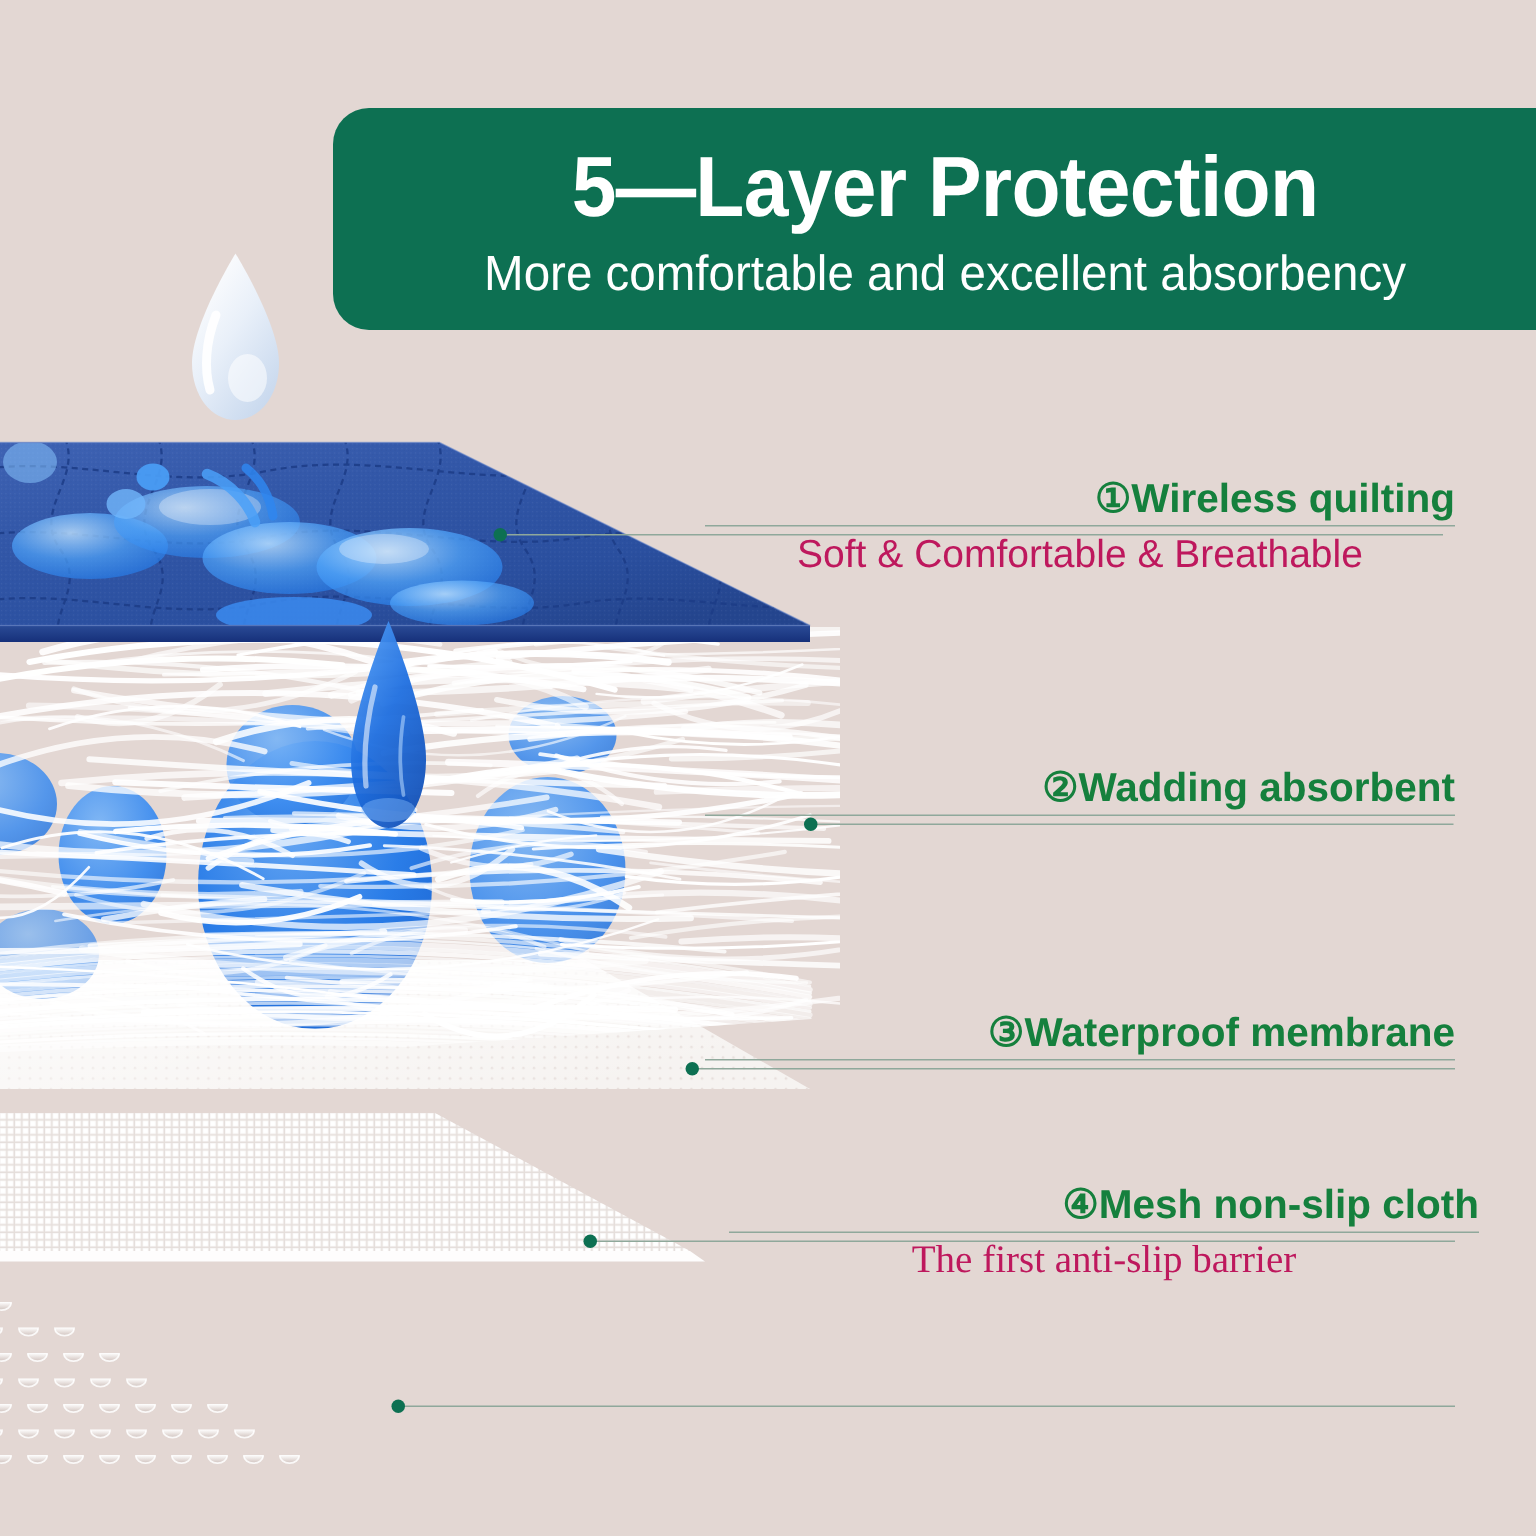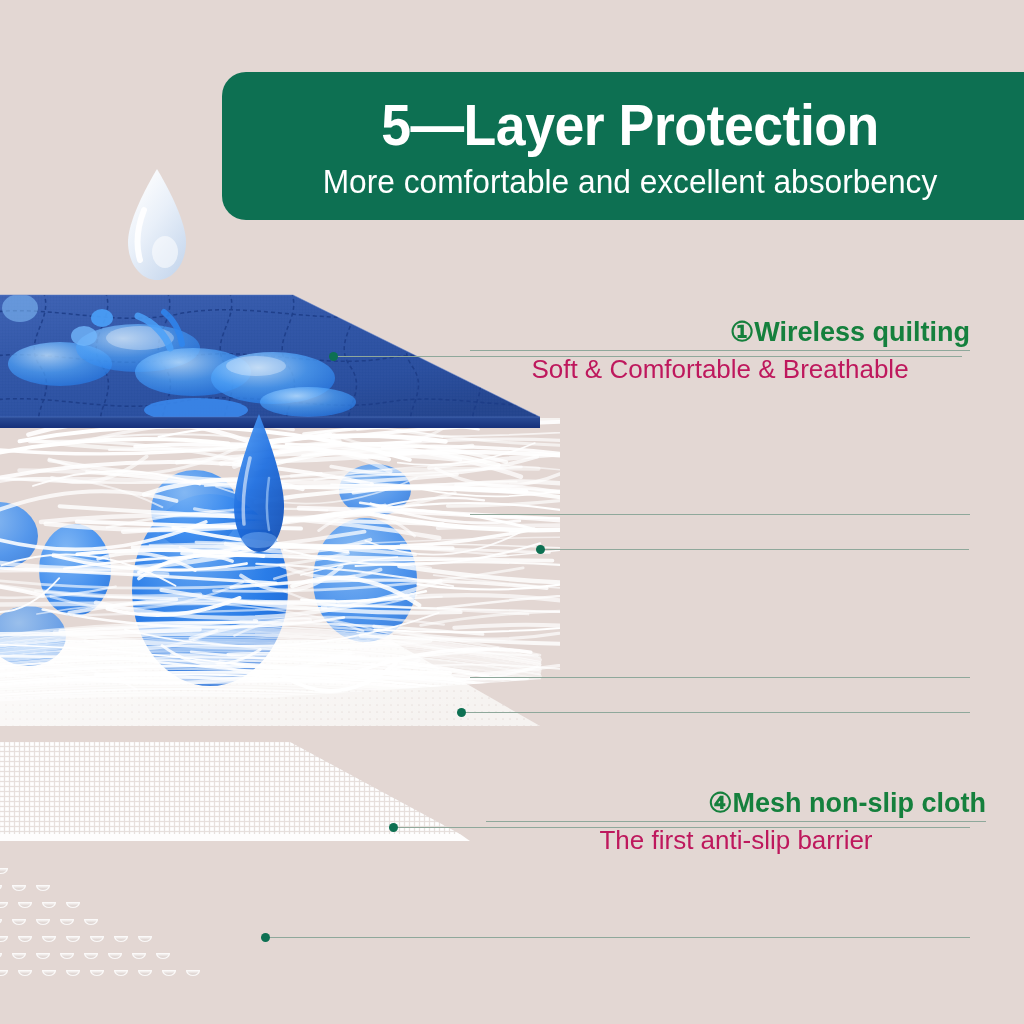--- a/index.html
+++ b/index.html
@@ -94,21 +94,21 @@
     position:absolute;height:1px;background:#8fa89b;z-index:49;
   }
 
   .c1 .title{font-size:27px;}
   .c1 .desc{font-size:26px;}
   .c2 .title{font-size:27px;}
   .c2 .desc{font-size:26px;}
   .c3 .title{font-size:27px;}
   .c3 .desc{font-size:26px;}
   .c4 .title{font-size:27px;}
-  .c4 .desc{font-size:26px;}
+  .c4 .desc{font-size:26px;font-family:Liberation Serif, serif;}
   .c5 .title{font-size:27px;}
   .c5 .desc{font-size:26px;}
 </style>
 </head>
 <body>
 
 <div id="stage">
 
   <div id="layer5">
     <svg width="470" height="130" viewBox="0 0 470 130" xmlns="http://www.w3.org/2000/svg">
@@ -563,24 +563,30 @@
 
   <div class="callout c1" style="left:470px;top:318px;width:500px;">
     <div class="title">
       <span>①</span><span>Wireless quilting</span>
     </div>
     <div class="rule"></div>
     <div class="desc">Soft &amp; Comfortable &amp; Breathable</div>
   </div>
 
   <div class="callout c2" style="left:470px;top:511px;width:500px;">
+    <div class="title">
+      <span>②</span><span>Wadding absorbent</span>
+    </div>
     <div class="rule"></div>
   </div>
 
   <div class="callout c3" style="left:470px;top:674px;width:500px;">
+    <div class="title">
+      <span>③</span><span>Waterproof membrane</span>
+    </div>
     <div class="rule"></div>
   </div>
 
   <div class="callout c4" style="left:486px;top:789px;width:500px;">
     <div class="title">
       <span>④</span><span>Mesh non-slip cloth</span>
     </div>
     <div class="rule"></div>
     <div class="desc">The first anti-slip barrier</div>
   </div>

